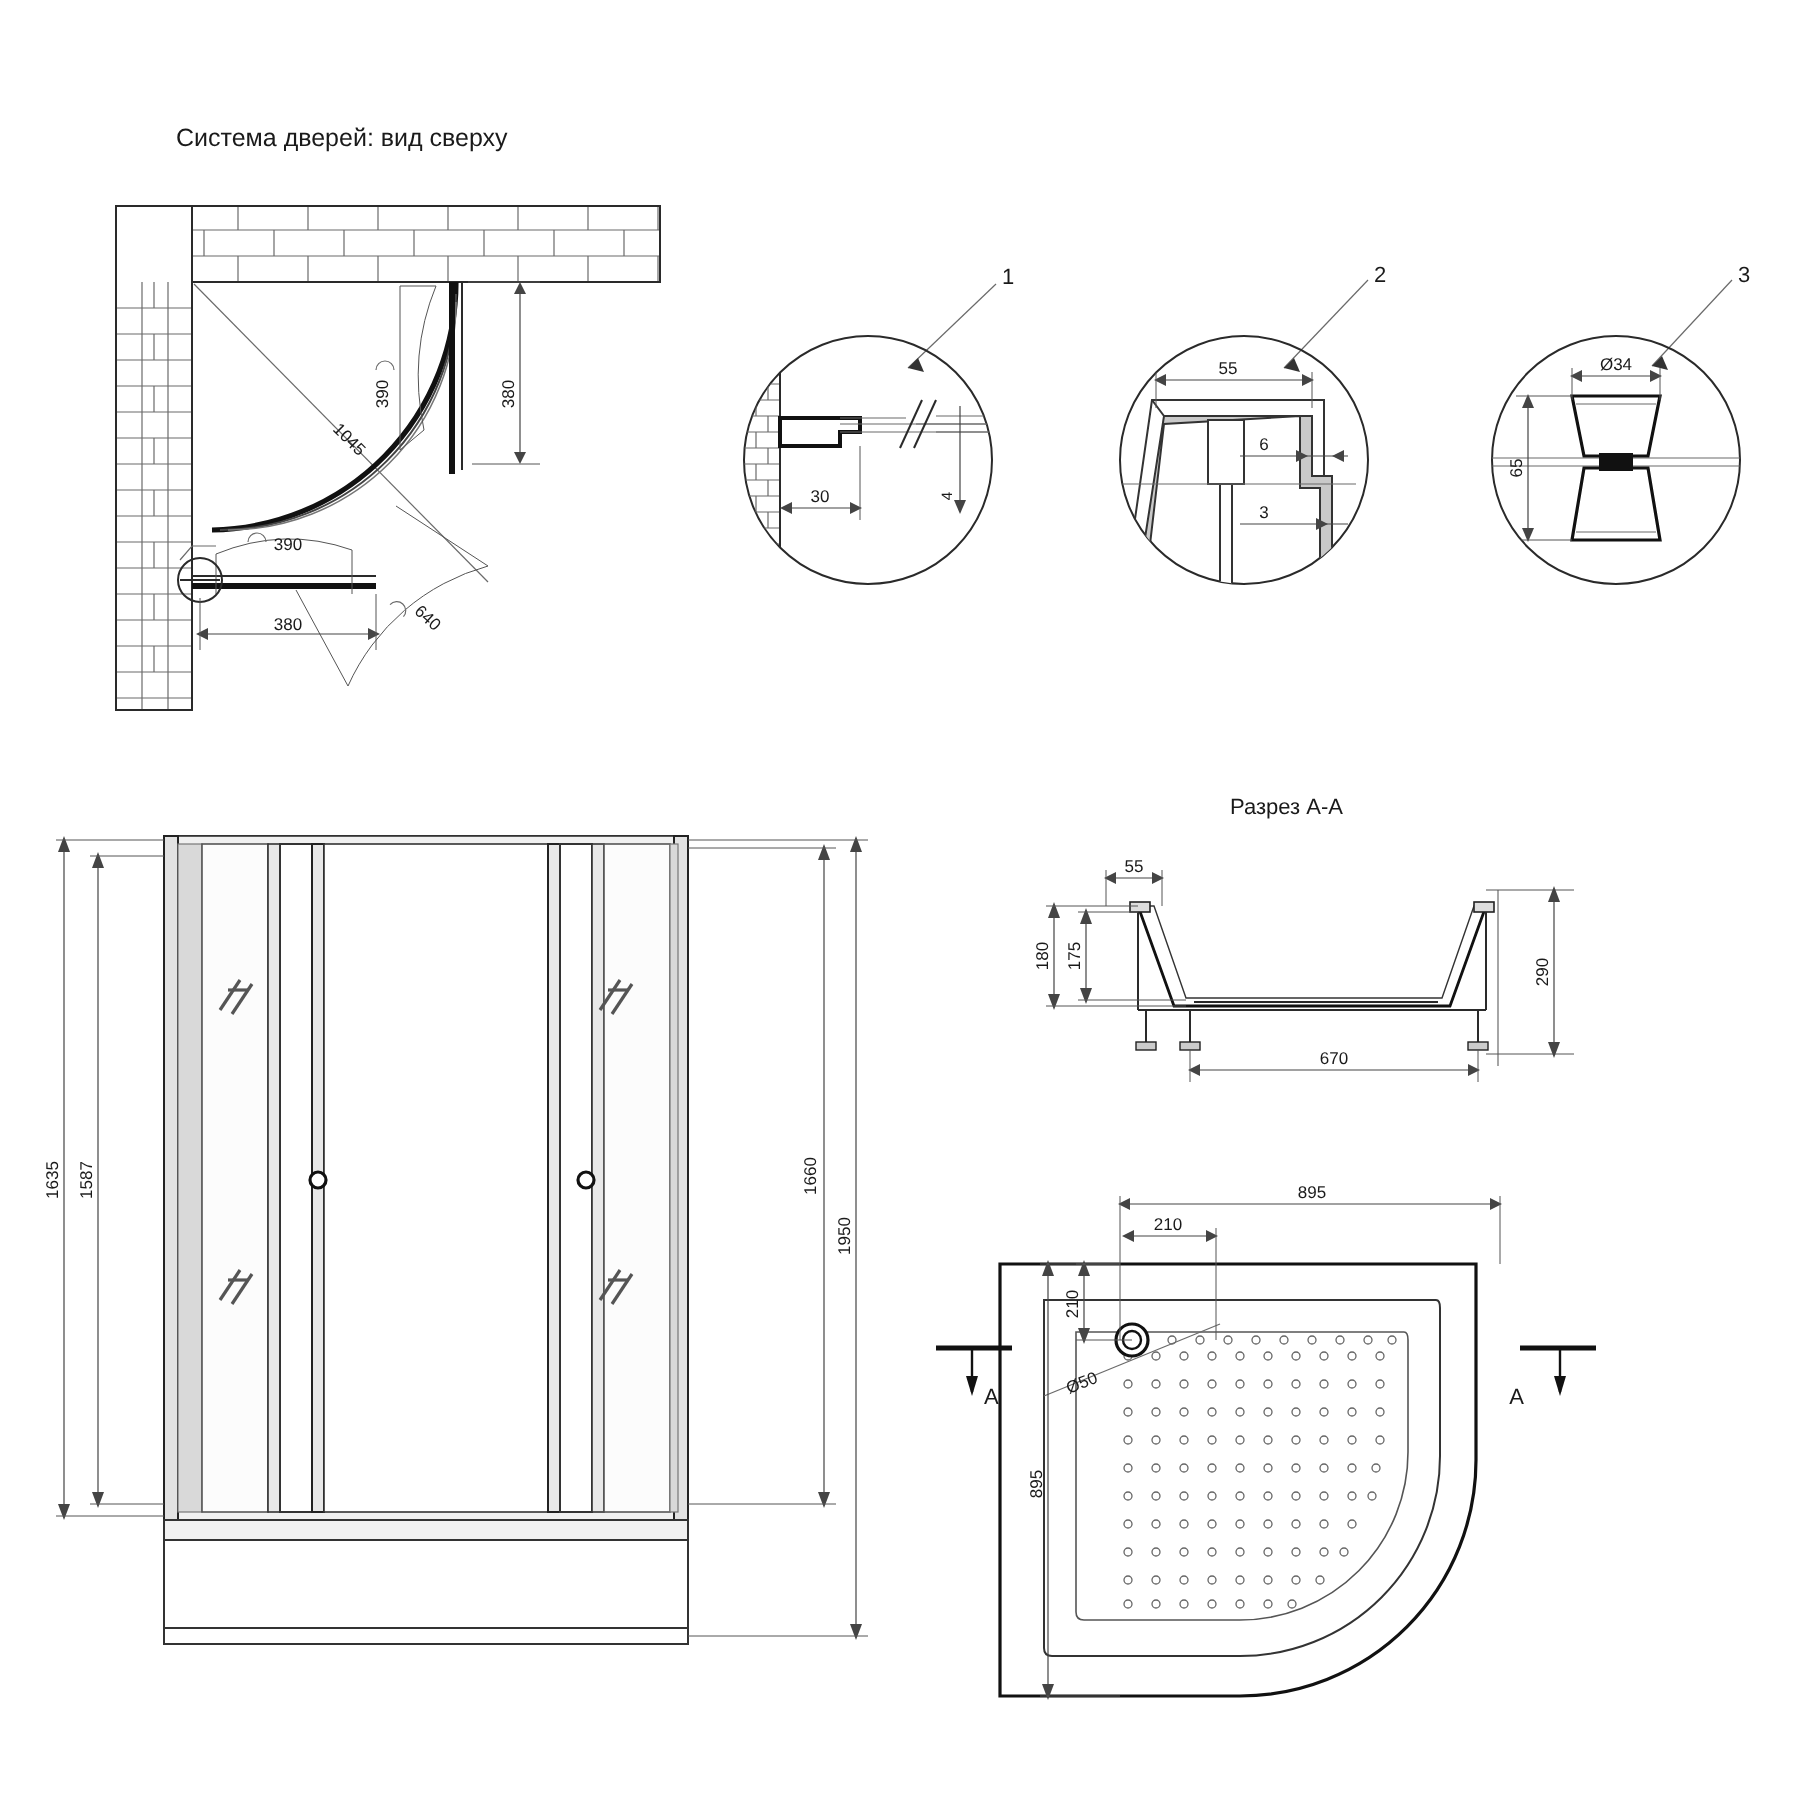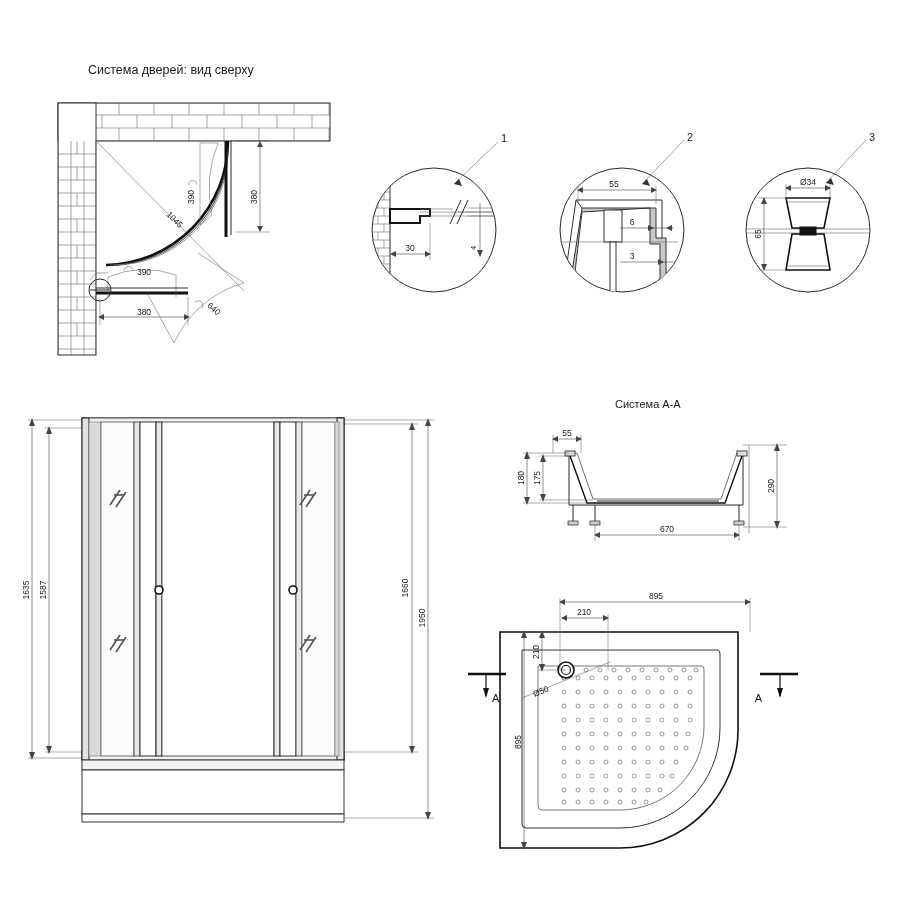--- a/index.html
+++ b/index.html
@@ -417,21 +417,21 @@
       <line x1="414" y1="20" x2="414" y2="418"></line>
       <path d="M 411 26 L 414 18 L 417 26 Z" fill="#444" stroke="none"></path>
       <path d="M 411 412 L 414 420 L 417 412 Z" fill="#444" stroke="none"></path>
       <line x1="330" y1="20" x2="420" y2="20" class="ext"></line>
       <line x1="330" y1="418" x2="420" y2="418" class="ext"></line>
     </g>
     <text class="dim" x="411" y="218" text-anchor="middle" transform="rotate(-90 411 218)">1950</text>
   </svg>
 
   <div style="position:absolute;left:615px;top:394px;">
-    <span style="font-size:11px;font-family:&quot;Liberation Sans&quot;,sans-serif;">Система A-A</span>
+    <span style="font-size:11px;font-family:&quot;Liberation Sans&quot;,sans-serif;">Разрез A-A</span>
   </div>
 
   <svg width="320" height="135" viewBox="0 0 320 135" style="position:absolute;left:505px;top:415px;">
 
     <path d="M 64 38 L 82 88 L 220 88 L 238 38" fill="none" stroke="#111" stroke-width="1.4"></path>
     <path d="M 64 38 L 72 38 L 88 84 L 216 84 L 232 38 L 238 38" fill="none" stroke="#333" stroke-width=".7"></path>
 
     <line x1="92" y1="86" x2="214" y2="86" class="med"></line>
 
     <rect x="60" y="36" width="10" height="5" fill="#ddd" stroke="#222" stroke-width=".8"></rect>

